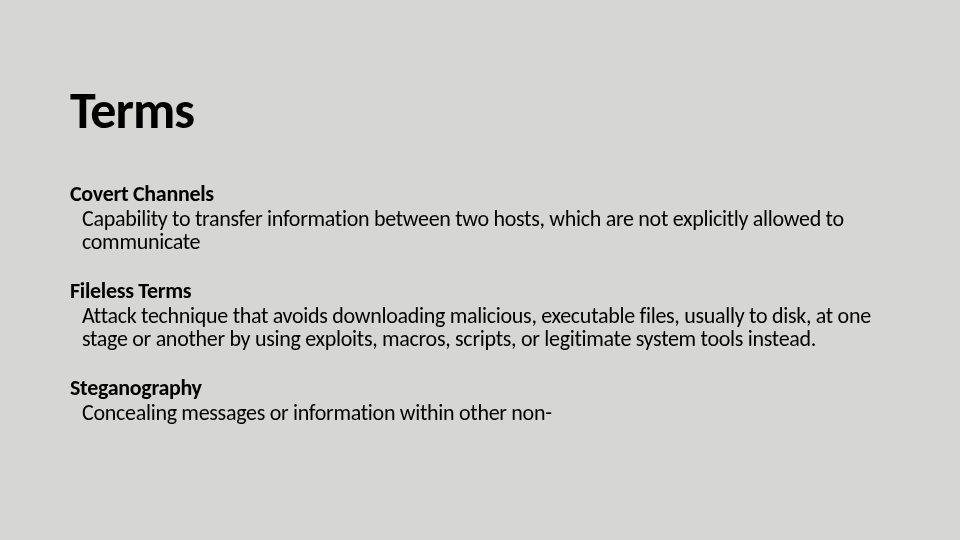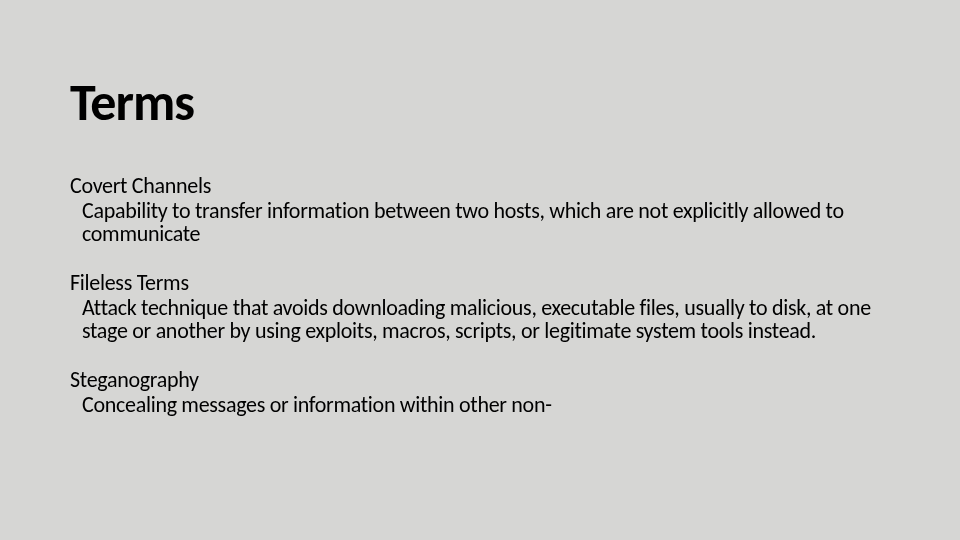--- a/index.html
+++ b/index.html
@@ -15,28 +15,28 @@
   .slide {
     box-sizing: border-box;
     width: 960px;
     height: 540px;
     padding: 70px 70px 0 70px;
   }
   .title {
     font-size: 52px;
     font-weight: 700;
     letter-spacing: -1px;
-    margin: 0 0 38px 0;
+    margin: 8px 0 38px 0;
   }
   .block {
     margin-bottom: 24px;
   }
   .term {
     font-size: 22px;
-    font-weight: 400;
+    font-weight: 700;
     letter-spacing: -0.3px;
   }
   .def {
     font-size: 22px;
     font-weight: 400;
     line-height: 1.05;
     letter-spacing: -0.3px;
     margin-left: 12px;
   }
 </style>

